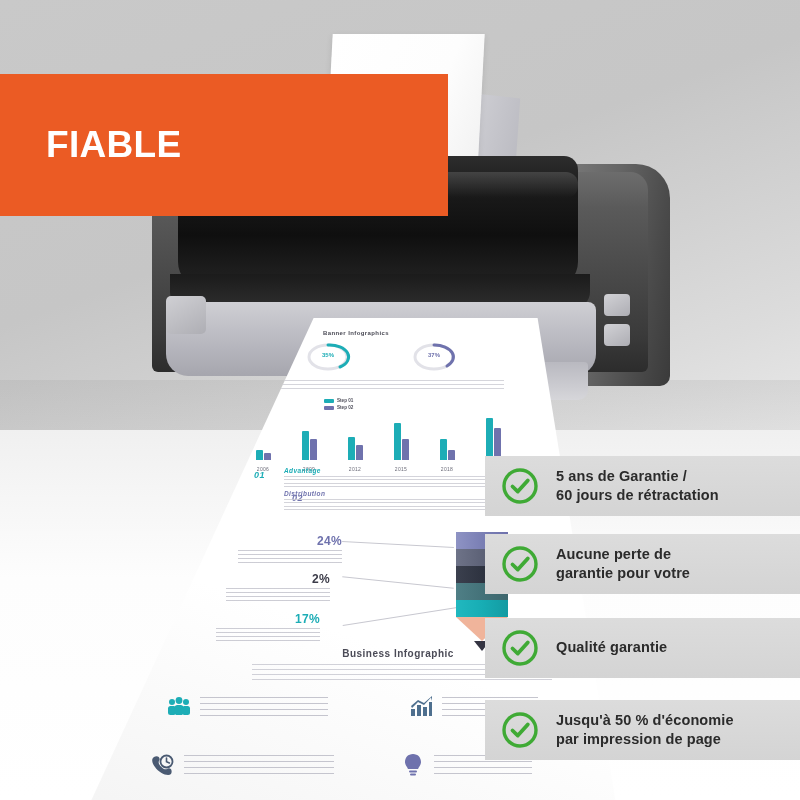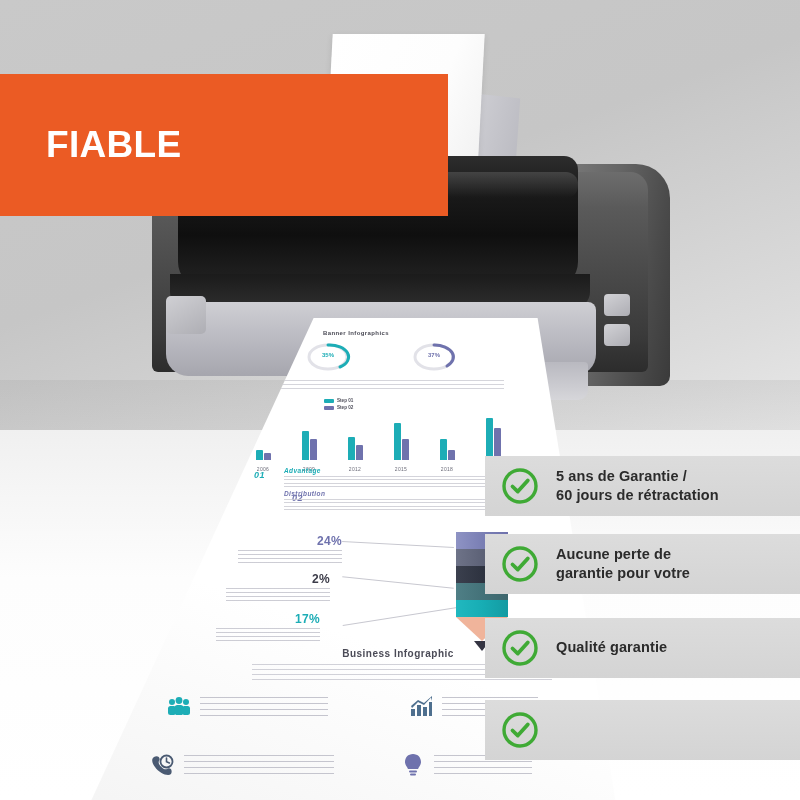--- a/index.html
+++ b/index.html
@@ -439,19 +439,21 @@
     <span class="callout-text">Qualité garantie</span>
   </div>
 
   <div class="callout" style="top:700px;">
     <span class="check-icon">
       <svg viewBox="0 0 38 38">
         <circle cx="19" cy="19" r="16" fill="none" stroke="#3faa35" stroke-width="3.4"></circle>
         <path d="M11.5 19.5 L16.8 24.6 L26.8 13.4" fill="none" stroke="#3faa35" stroke-width="3.8" stroke-linecap="round" stroke-linejoin="round"></path>
       </svg>
     </span>
+    <span class="callout-text">Jusqu'à 50 % d'économie
+par impression de page</span>
   </div>
 
   <div class="banner">
     <div class="banner-line">FIABLE</div>
   </div>
 
 </div>
 
 </body></html>

